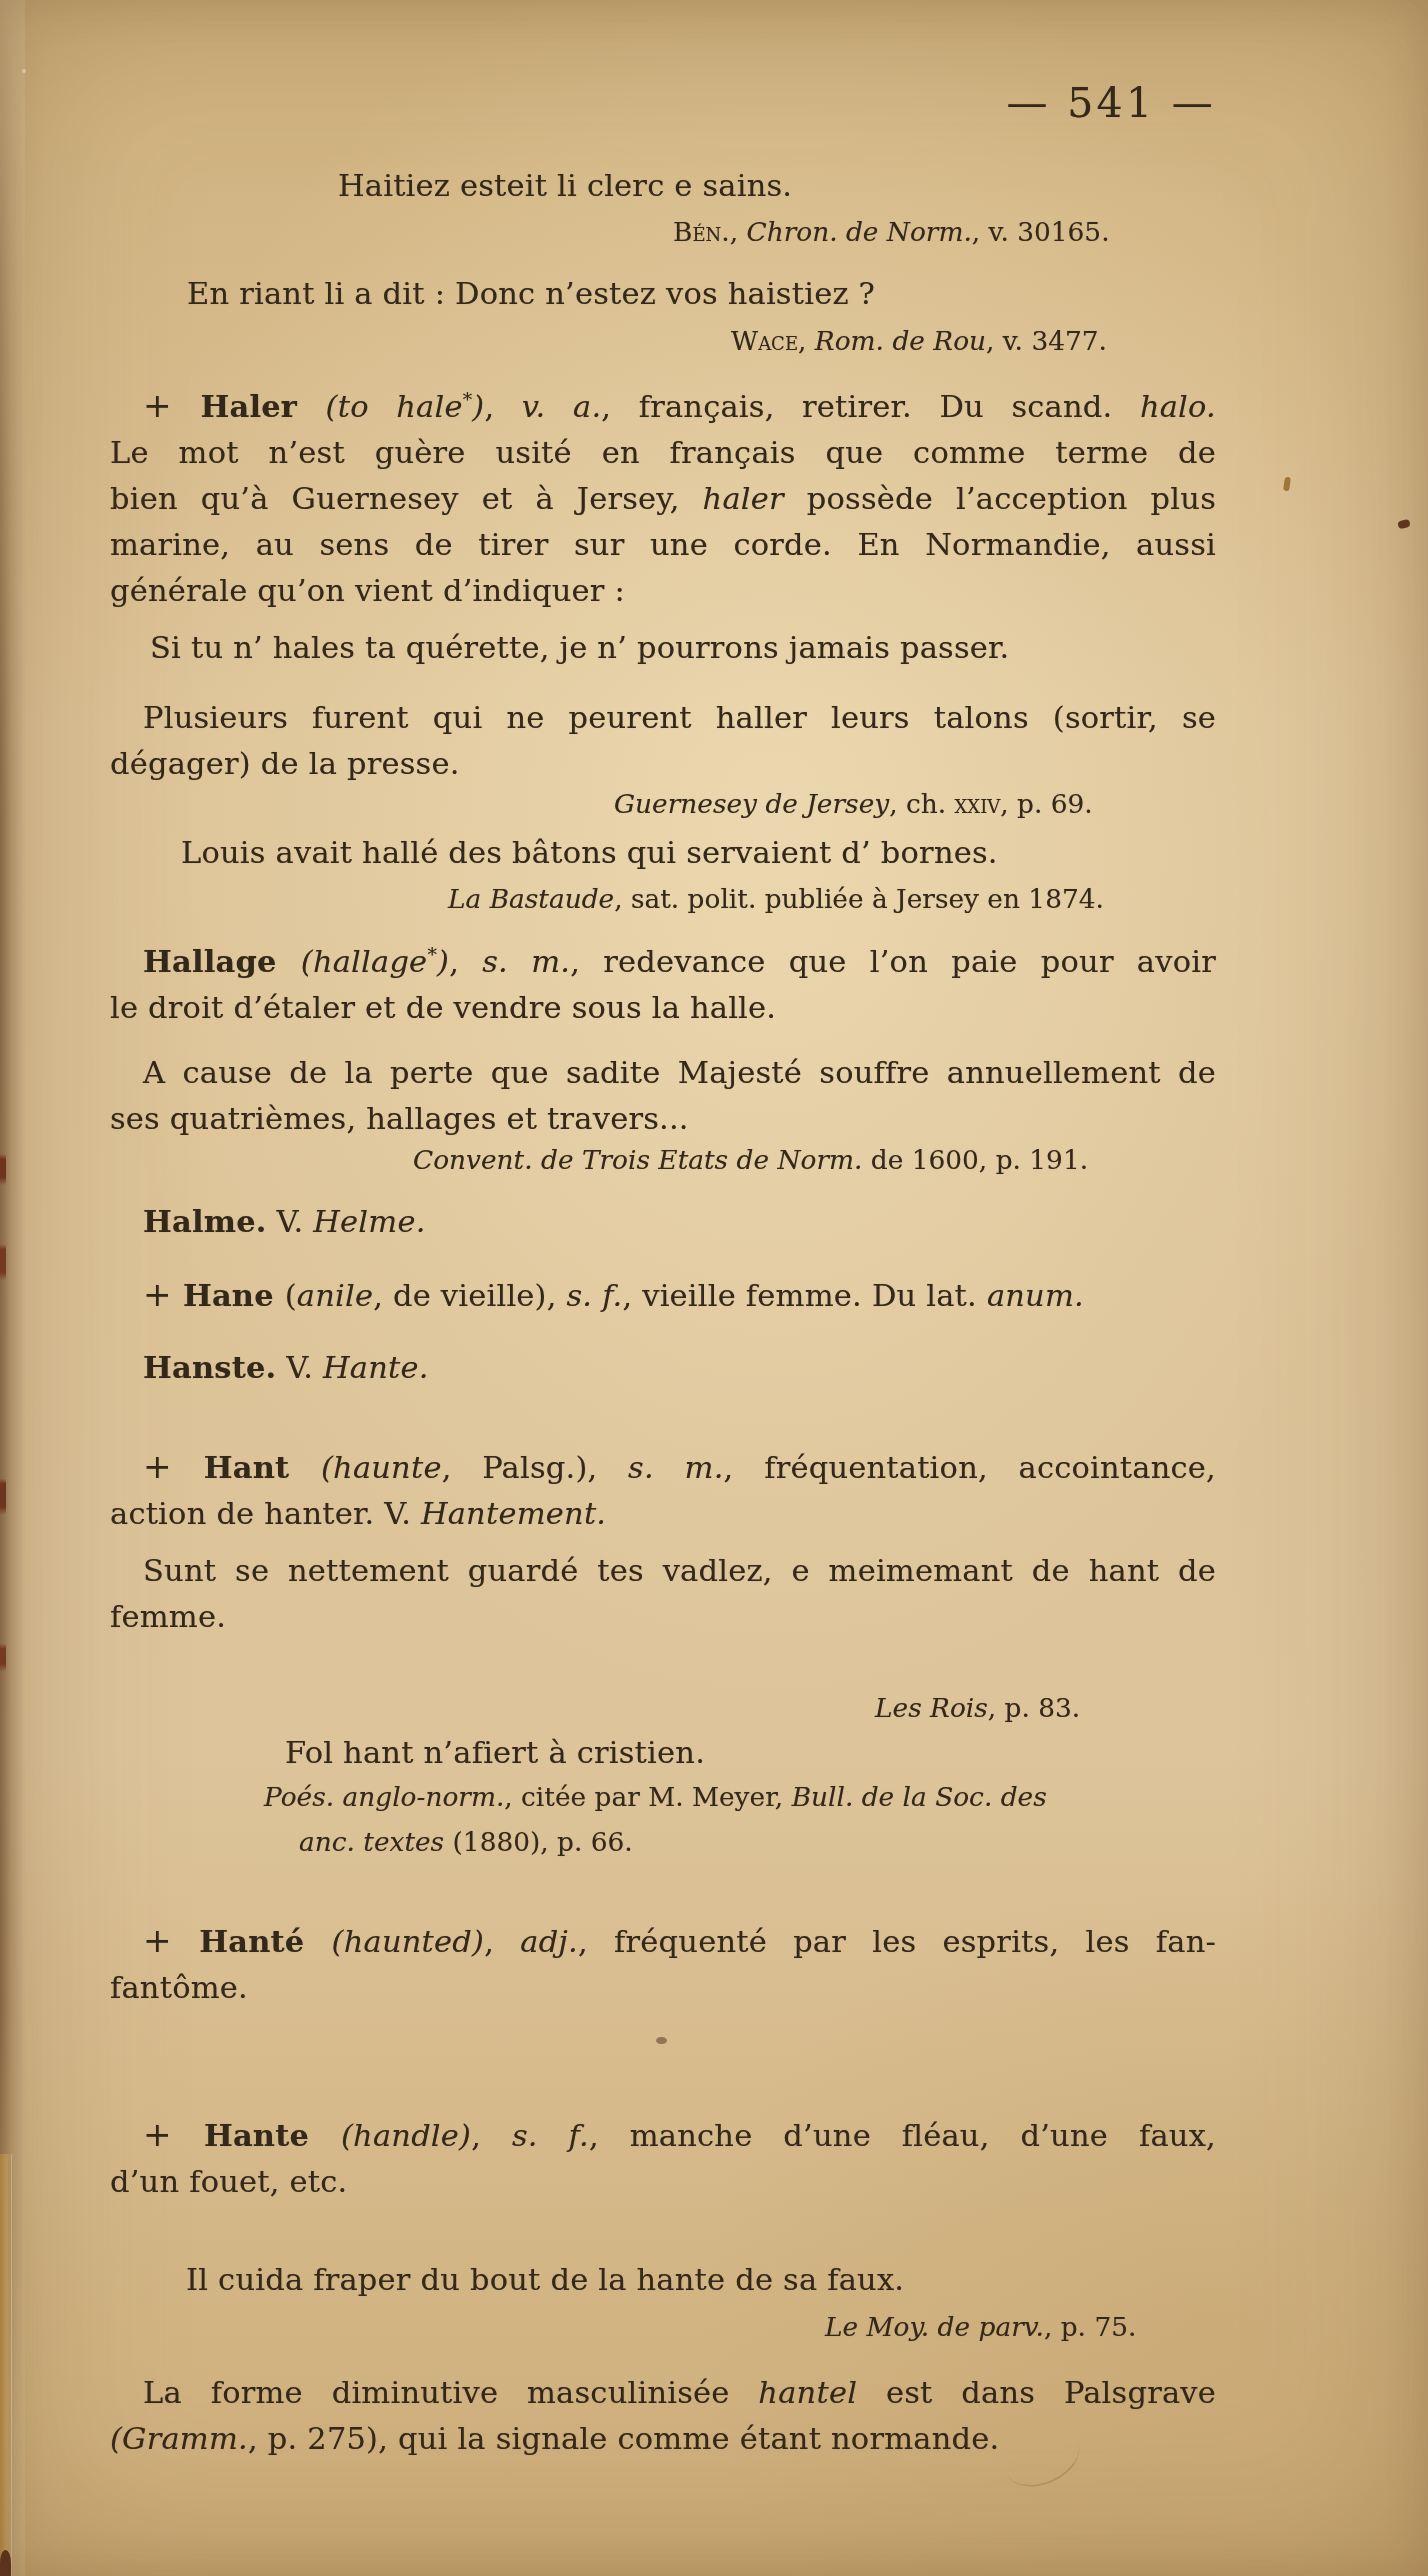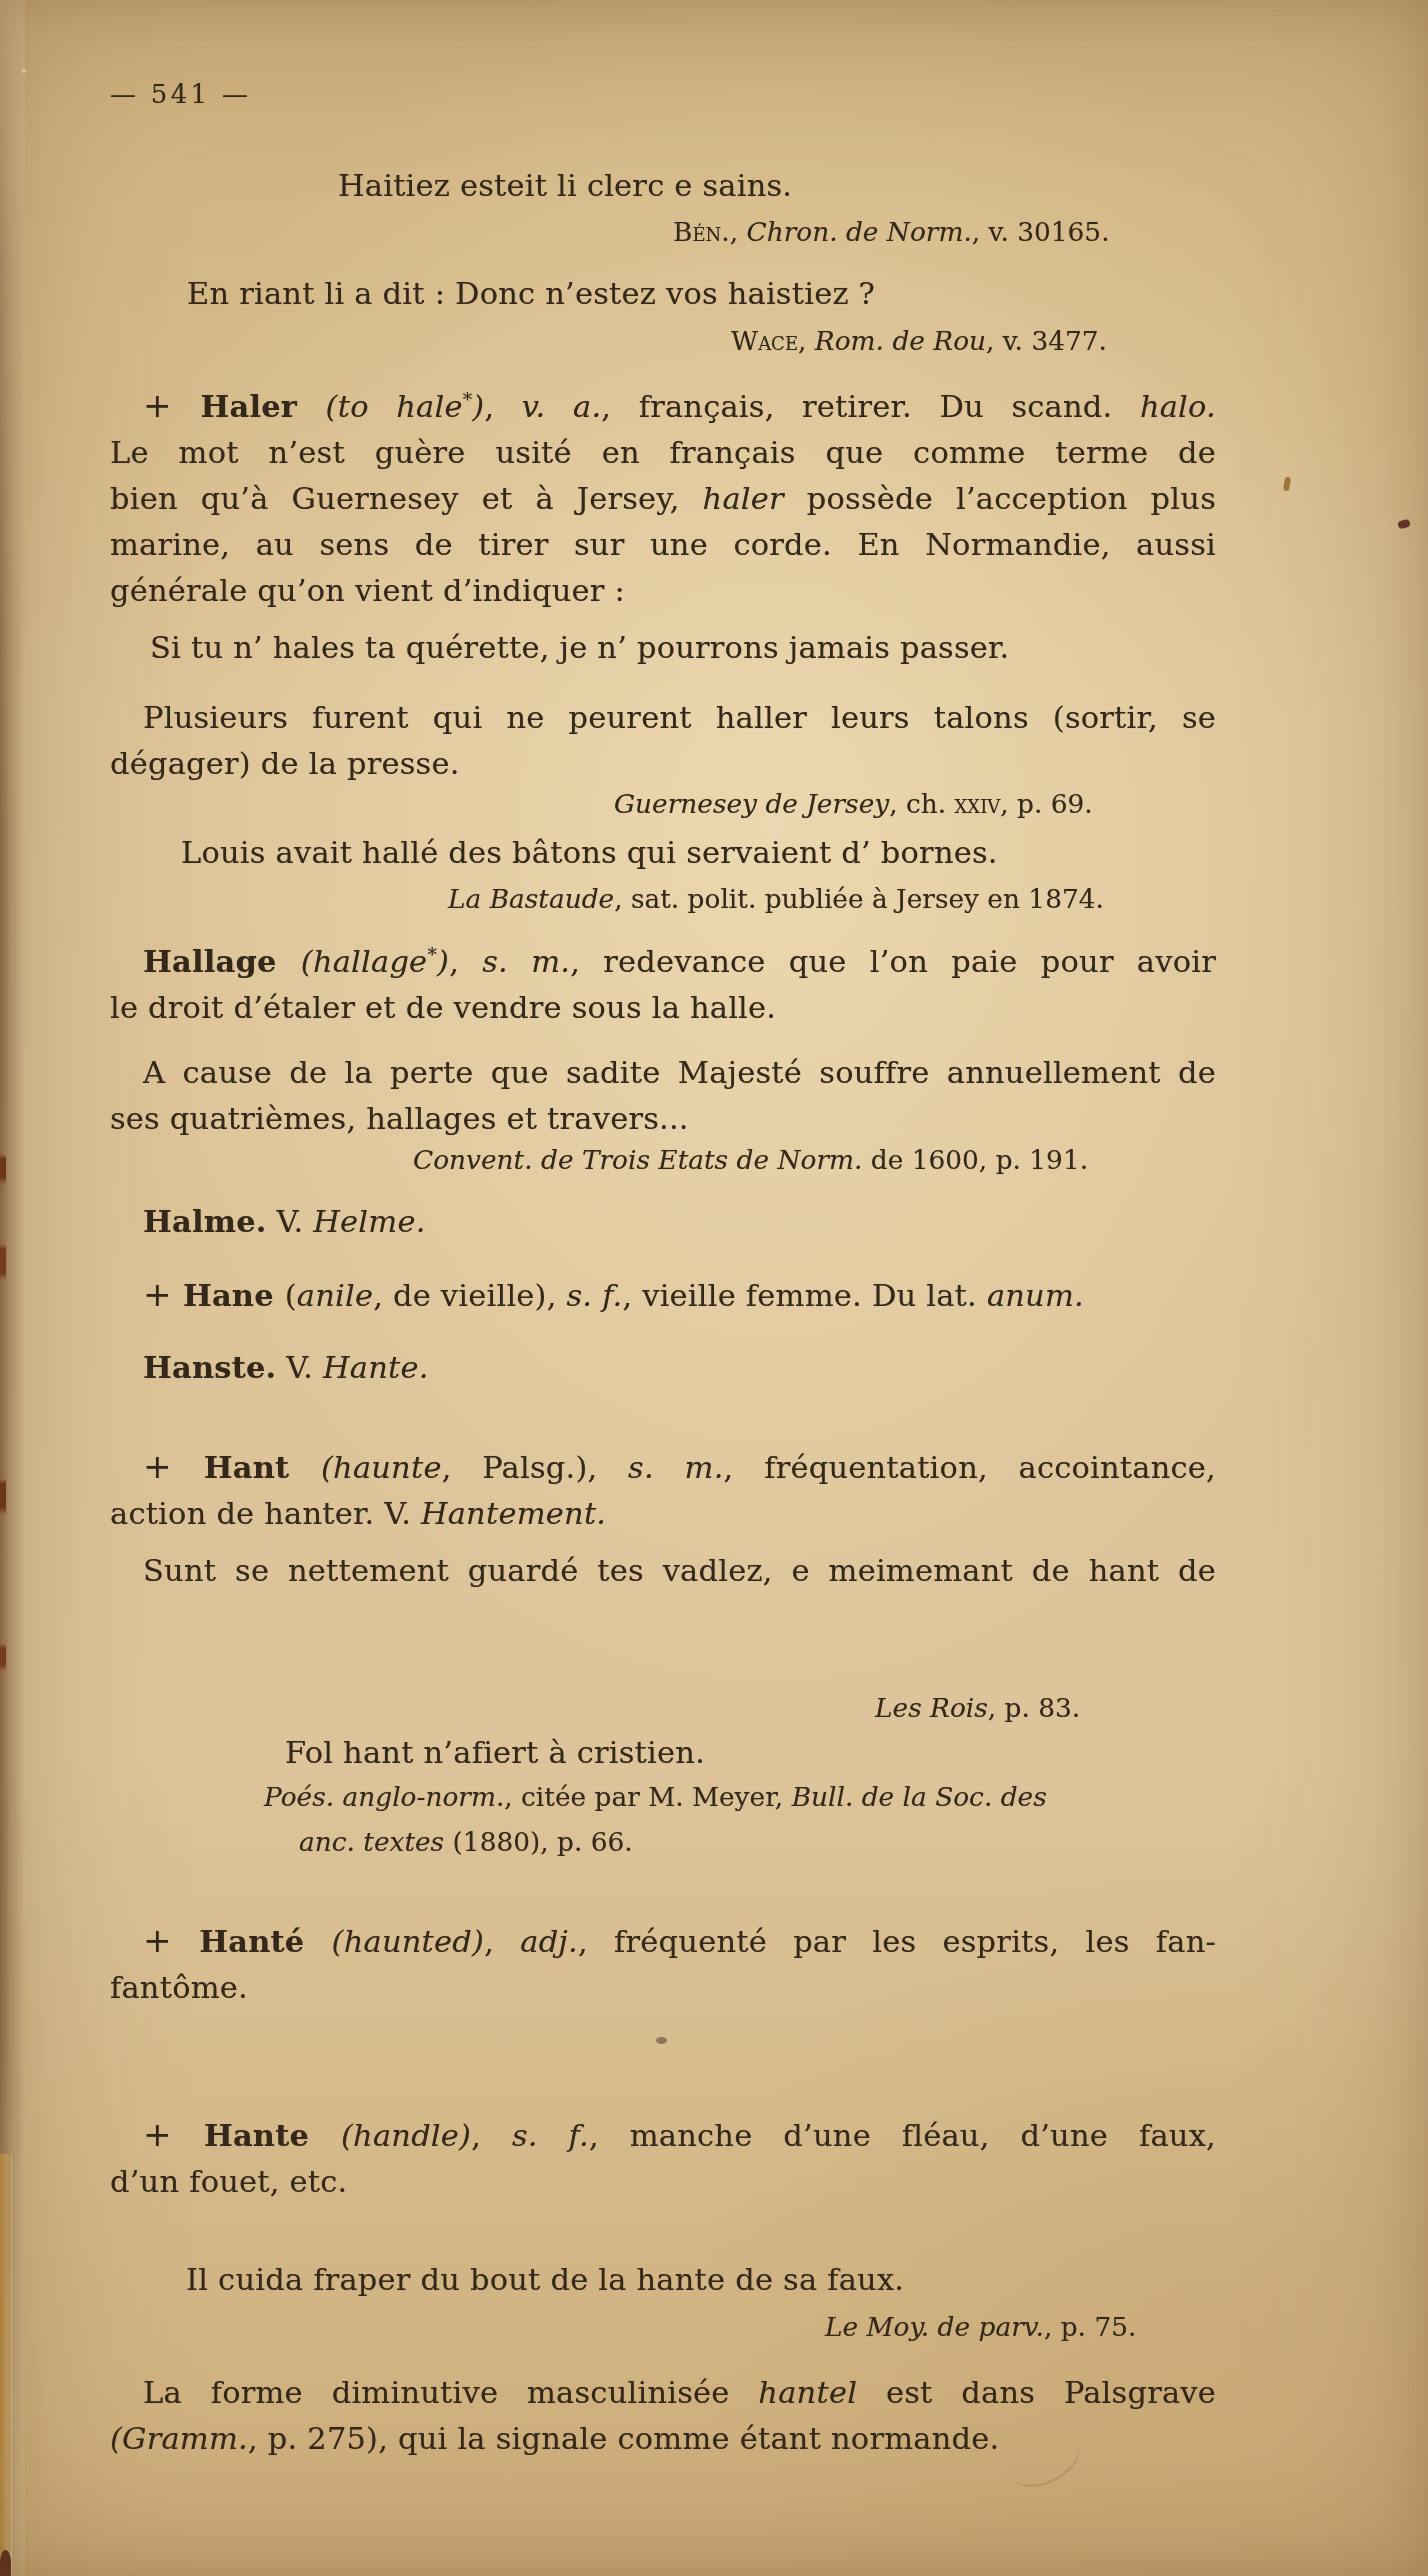--- a/index.html
+++ b/index.html
@@ -37,21 +37,21 @@
   .corner-spot{position:absolute;left:0;top:2550px;width:10.7px;height:25.6px;background:#54281a;border-radius:60% 60% 0 0;}
   .speck{position:absolute;}
   .speck-1{left:1284px;top:477px;width:5.8px;height:14px;background:#a3763a;border-radius:3.3px;transform:rotate(8deg);}
   .speck-2{left:1398px;top:520px;width:12.4px;height:8.3px;background:#5d3326;border-radius:4.1px;transform:rotate(-14deg);}
   .speck-3{left:656px;top:2037px;width:10.7px;height:7.4px;background:rgba(122,95,64,0.75);border-radius:50%;}
   .speck-4{left:22px;top:69px;width:4.1px;height:4.1px;background:#f2e6c6;border-radius:50%;}
   .scribble{position:absolute;left:1003px;top:2431px;width:78px;height:51px;
     border-bottom:2.5px solid rgba(160,130,85,0.5);border-radius:50%;transform:rotate(-24deg);}
 
   .block{position:absolute;}
-  .b-pagenum{font-size:26px;letter-spacing:3.3px;text-align:left;}
+  .b-pagenum{font-size:41px;letter-spacing:3.3px;text-align:right;}
   .b-quote{font-size:30.5px;white-space:nowrap;}
   .b-cit{font-size:26.4px;white-space:nowrap;}
   .b-para{font-size:30.5px;}
   .b-para .line{line-height:46px;text-align:justify;}
   .b-para .line.jline{text-align-last:justify;}
   .b-quote, .b-para{letter-spacing:0.2px;}
   .seg-r{}
   .seg-b{font-weight:bold;}
   .seg-i{font-style:italic;}
   .seg-sc{font-variant:small-caps;}
@@ -129,20 +129,21 @@
       </div>
       <div class="block b-para" style="top: 1344px; left: 110px; width: 1106px;">
         <div class="line" style="text-indent: 33px;"><span class="seg-b">Hanste.</span><span class="seg-r"> V. </span><span class="seg-i">Hante.</span></div>
       </div>
       <div class="block b-para" style="top: 1403px; left: 110px; width: 1106px;">
         <div class="line jline" style="text-indent: 33px; margin-top: 40px;"><span class="seg-x">+ </span><span class="seg-b">Hant </span><span class="seg-i">(haunte</span><span class="seg-r">, Palsg.), </span><span class="seg-i">s. m.</span><span class="seg-r">, fréquentation, accointance,</span></div>
         <div class="line"><span class="seg-r">action de hanter. V. </span><span class="seg-i">Hantement.</span></div>
       </div>
       <div class="block b-para" style="top: 1548px; left: 110px; width: 1106px;">
         <div class="line jline" style="text-indent: 33px;"><span class="seg-r">Sunt se nettement guardé tes vadlez, e meimemant de hant de</span></div>
+        <div class="line"><span class="seg-r">femme.</span></div>
       </div>
       <div class="block b-cit" style="top: 1692px; left: 875px;">
         <div class="line"><span class="seg-i">Les Rois</span><span class="seg-r">, p. 83.</span></div>
       </div>
       <div class="block b-quote" style="top: 1735px; left: 285px;">
         <div class="line"><span class="seg-r">Fol hant n’afiert à cristien.</span></div>
       </div>
       <div class="block b-cit" style="top: 1781px; left: 264px;">
         <div class="line"><span class="seg-i">Poés. anglo-norm.</span><span class="seg-r">, citée par M. Meyer, </span><span class="seg-i">Bull. de la Soc. des</span></div>
       </div>

